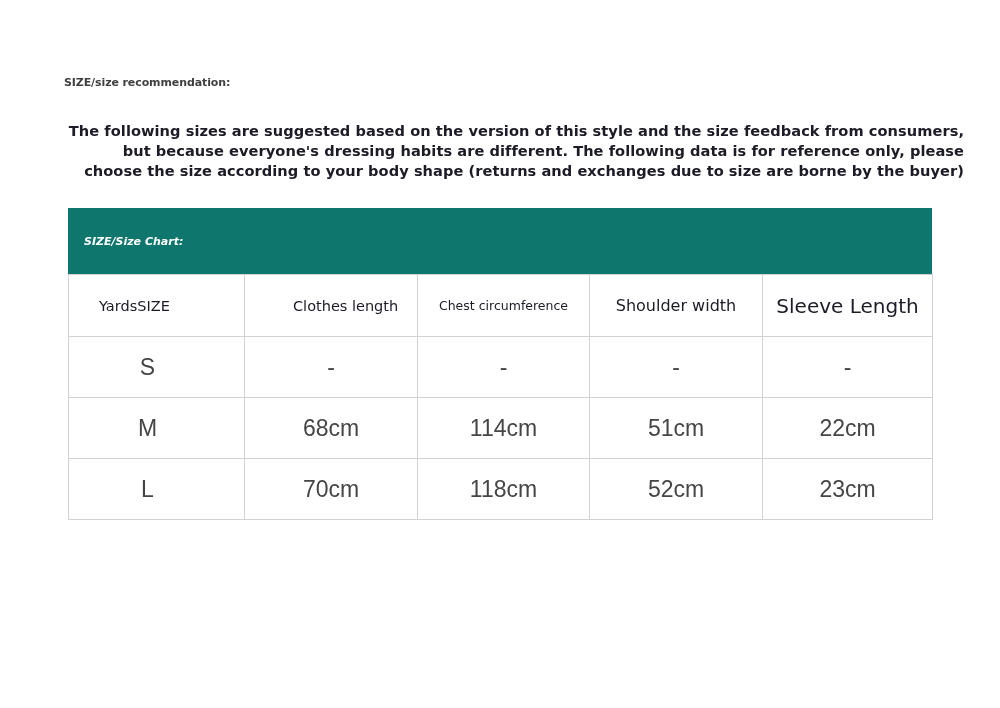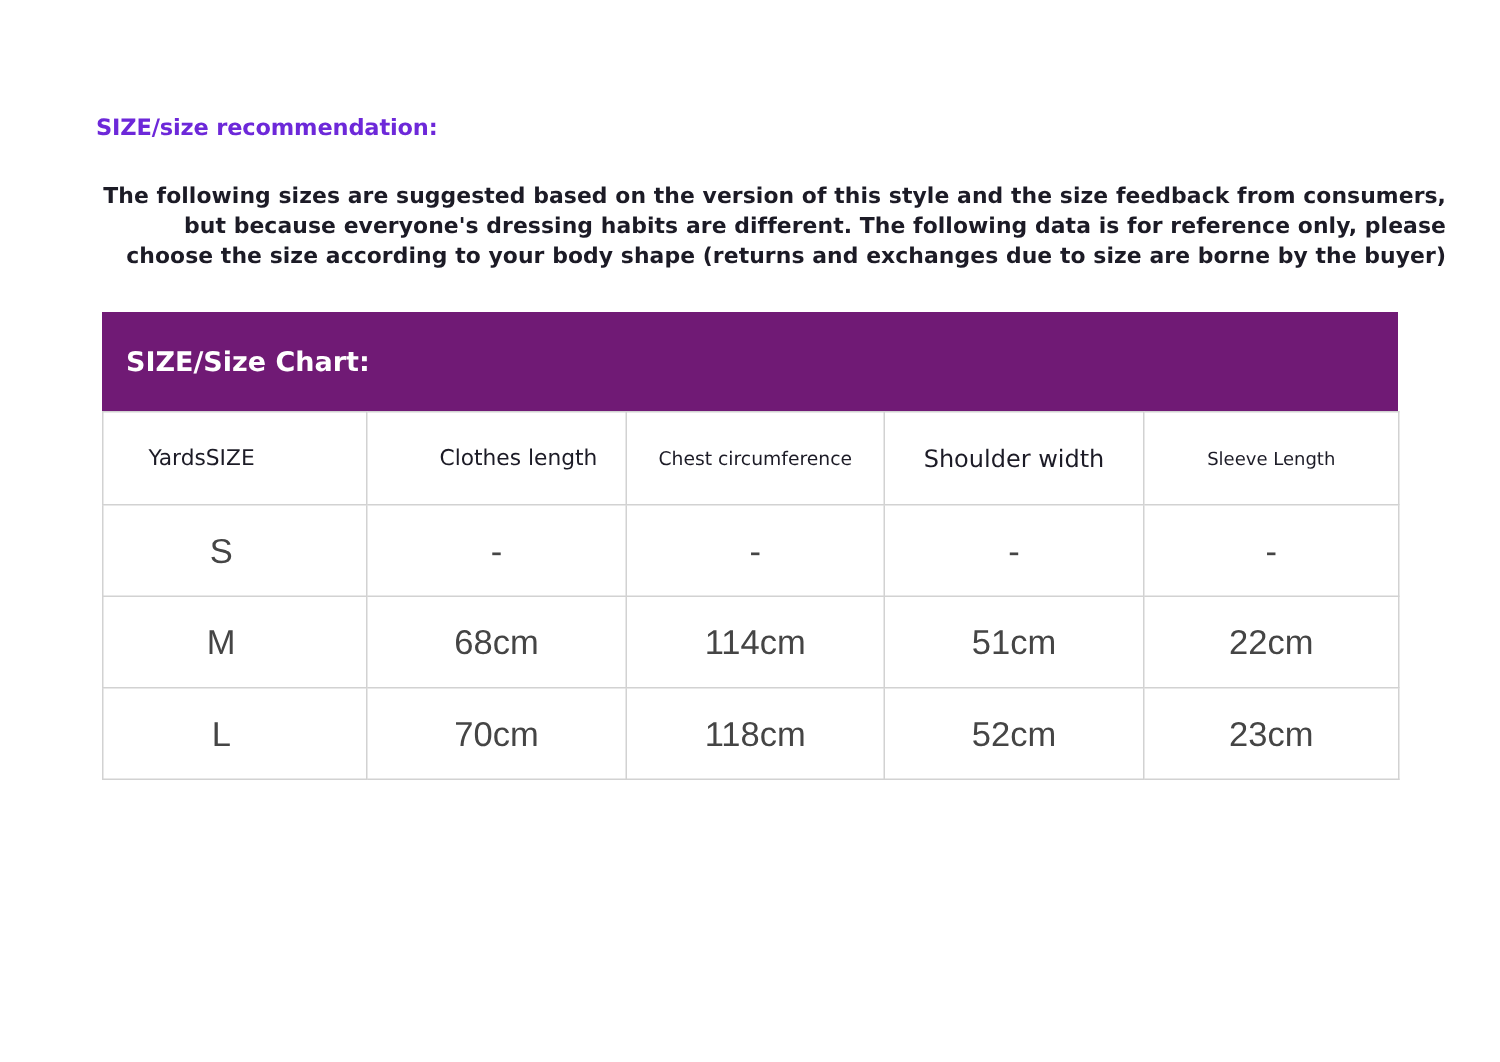--- a/index.html
+++ b/index.html
@@ -2,50 +2,50 @@
 <html><head>
   <meta charset="utf-8">
   <style>
     html, body { margin: 0; padding: 0; }
     body {
       width: 1000px; height: 708px; background: #ffffff; position: relative; overflow: hidden;
       font-family: "DejaVu Sans", "Liberation Sans", sans-serif;
     }
     .title {
       position: absolute; left: 64px; top: 76px;
-      font-size: 15px; font-weight: bold; color: #6d28d9; letter-spacing: -0.1px;
+      font-size: 11px; font-weight: bold; color: #404040; letter-spacing: -0.1px;
     }
     .desc {
       position: absolute; left: 64px; top: 121px; width: 900px;
       font-size: 14.6px; font-weight: bold; color: #1c1b26; line-height: 20px;
       letter-spacing: 0.05px;
     }
     .desc span { display: block; white-space: nowrap; text-align: right; }
     .chart {
       position: absolute; left: 68px; top: 208px; width: 864px;
     }
     .chart-header {
-      height: 66px; background: #701a75; color: #ffffff;
-      font-size: 18px; font-weight: bold; display: flex; align-items: center;
-      padding-left: 16px; box-sizing: border-box;
+      height: 66px; background: #0f766e; color: #ffffff;
+      font-size: 11px; font-weight: bold; display: flex; align-items: center;
+      padding-left: 16px; box-sizing: border-box; font-style: italic;
     }
     table {
       border-collapse: collapse; width: 864px; table-layout: fixed;
     }
     td {
       border: 1px solid #d2d2d2; text-align: center; vertical-align: middle;
       color: #454545; padding: 0;
     }
     tr.head td { height: 61px; color: #1c1b26; font-weight: normal; }
     tr.row td { height: 60px; font-size: 23px; font-family: "Liberation Sans", sans-serif; }
     .h-size { font-size: 14.5px; text-align: left !important; padding-left: 30px !important; }
     .h-length { font-size: 14.5px; text-align: left !important; padding-left: 48px !important; line-height: 20px; margin-top: 24px; }
     .h-chest { font-size: 12.5px; }
     .h-shoulder { font-size: 16px; }
-    .h-sleeve { font-size: 12px; }
+    .h-sleeve { font-size: 20px; }
     .c-size { padding-right: 18px !important; }
   </style>
 </head>
 <body>
 
 <div class="title">SIZE/size recommendation:</div>
 
 <div class="desc">
   <span>The following sizes are suggested based on the version of this style and the size feedback from consumers,</span>
   <span>but because everyone's dressing habits are different. The following data is for reference only, please</span>

